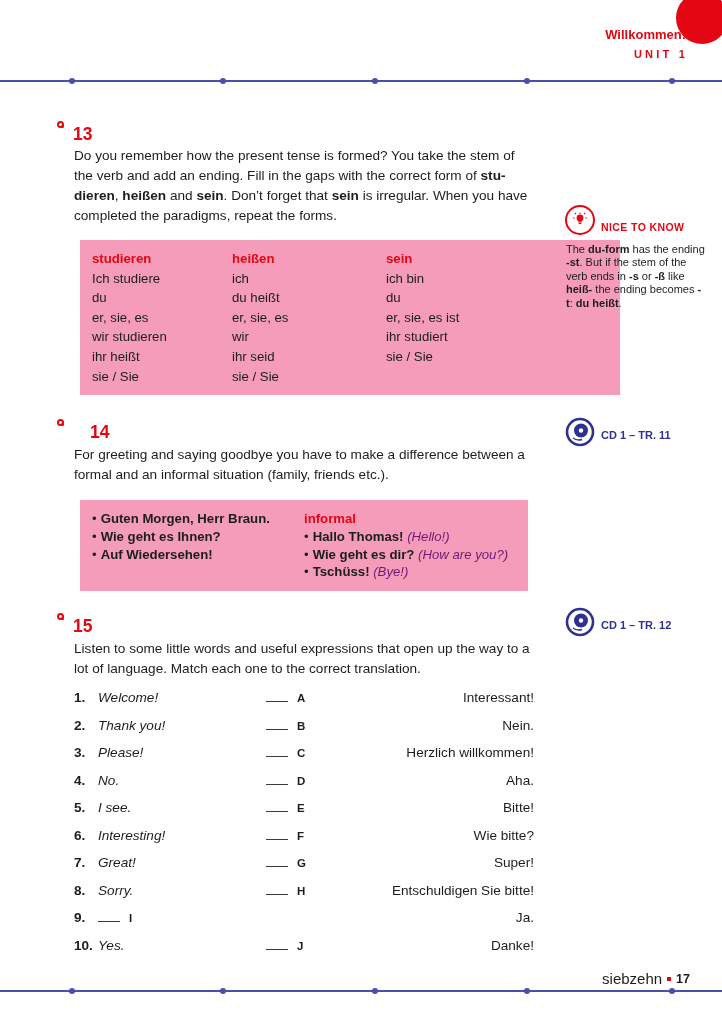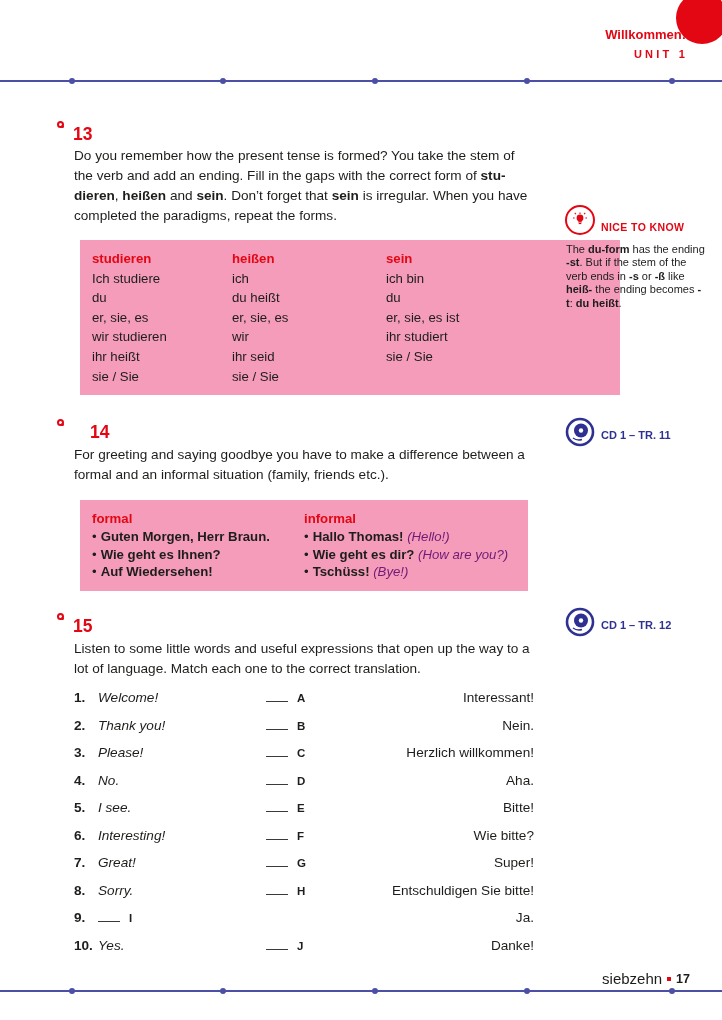--- a/index.html
+++ b/index.html
@@ -154,21 +154,20 @@
         <path d="M8 21 q4 3 9 1.5" fill="none" stroke="#2e3192" stroke-width="1.4"></path>
       </svg>
     </div>
     <div class="cd-label cdl1">CD 1 – TR. 11</div>
     <span class="ex-marker mk14"></span>
     <div class="ex-num num14">14</div>
     <p class="body-text p14">For greeting and saying goodbye you have to make a difference between a formal and an informal situation (family, friends etc.).</p>
 
     <div class="pbox2">
       <div class="col">
-        <div class="pbox-title">formal</div>
         <div class="phrase"><span class="bullet">•</span><b>Guten Morgen, Herr Braun.</b></div>
         <div class="phrase"><span class="bullet">•</span><b>Wie geht es Ihnen?</b></div>
         <div class="phrase"><span class="bullet">•</span><b>Auf Wiedersehen!</b></div>
       </div>
       <div class="col">
         <div class="pbox-title">informal</div>
         <div class="phrase"><span class="bullet">•</span><b>Hallo Thomas!</b> <i class="trans">(Hello!)</i></div>
         <div class="phrase"><span class="bullet">•</span><b>Wie geht es dir?</b> <i class="trans">(How are you?)</i></div>
         <div class="phrase"><span class="bullet">•</span><b>Tschüss!</b> <i class="trans">(Bye!)</i></div>
       </div>

